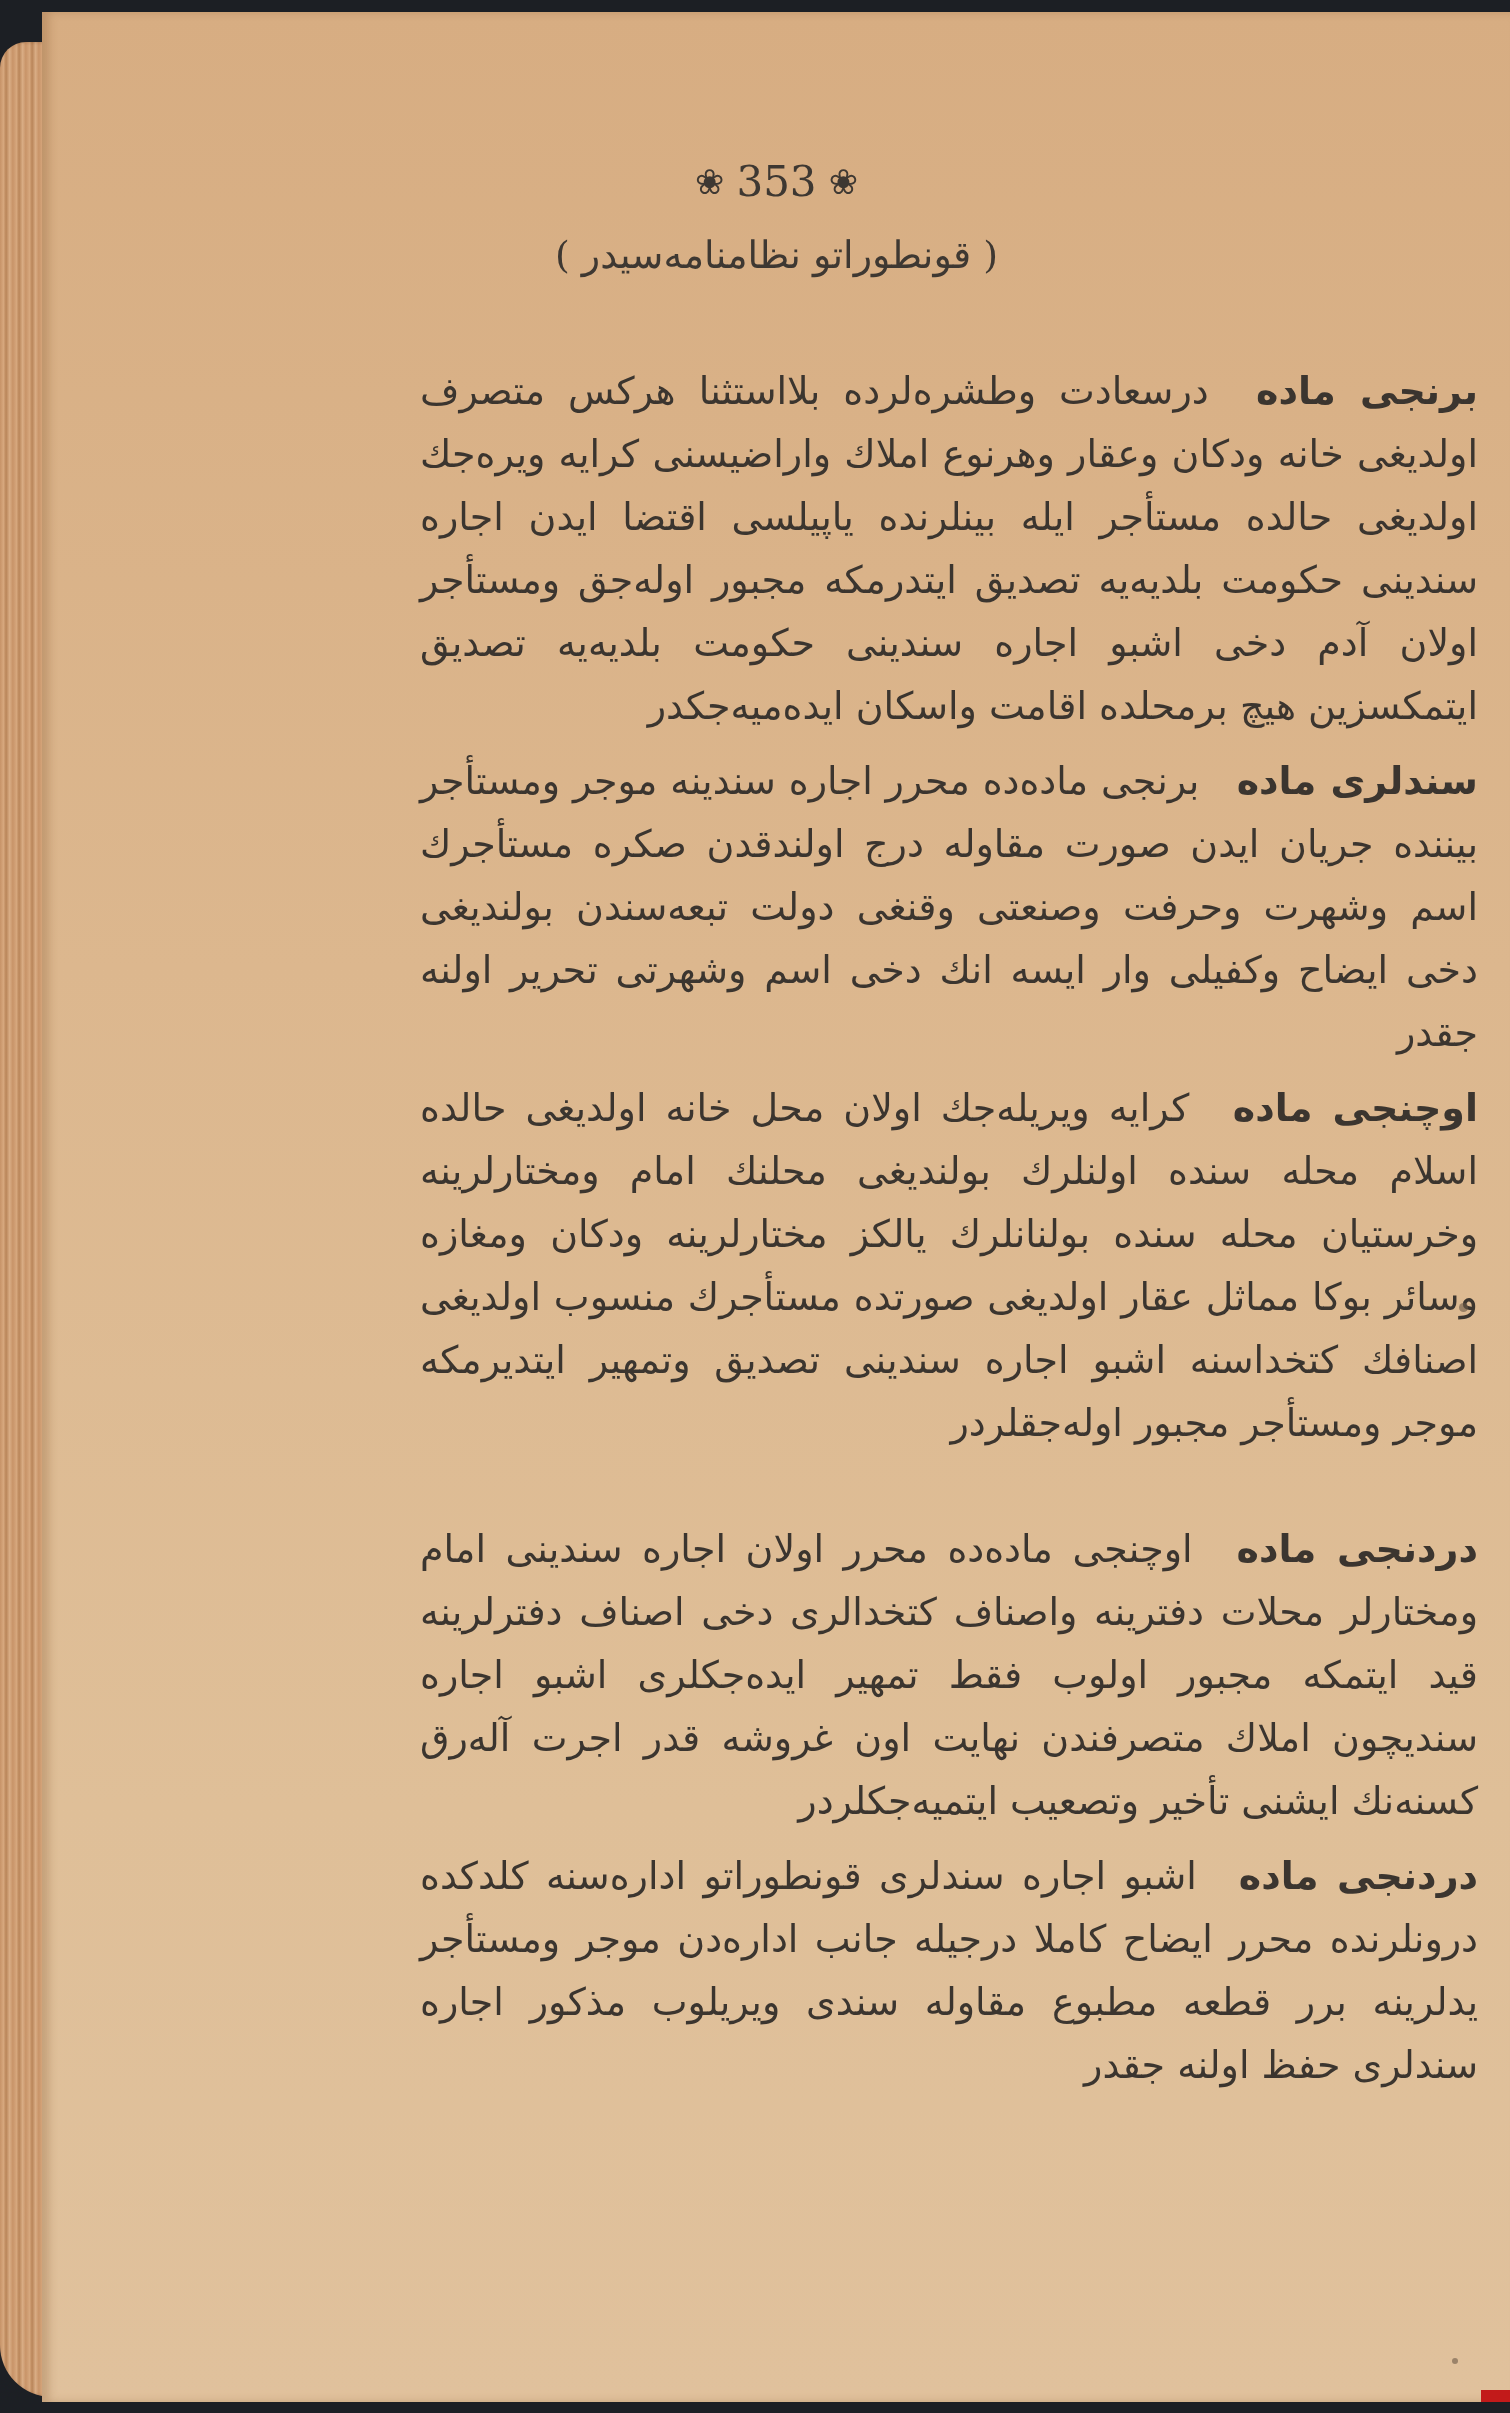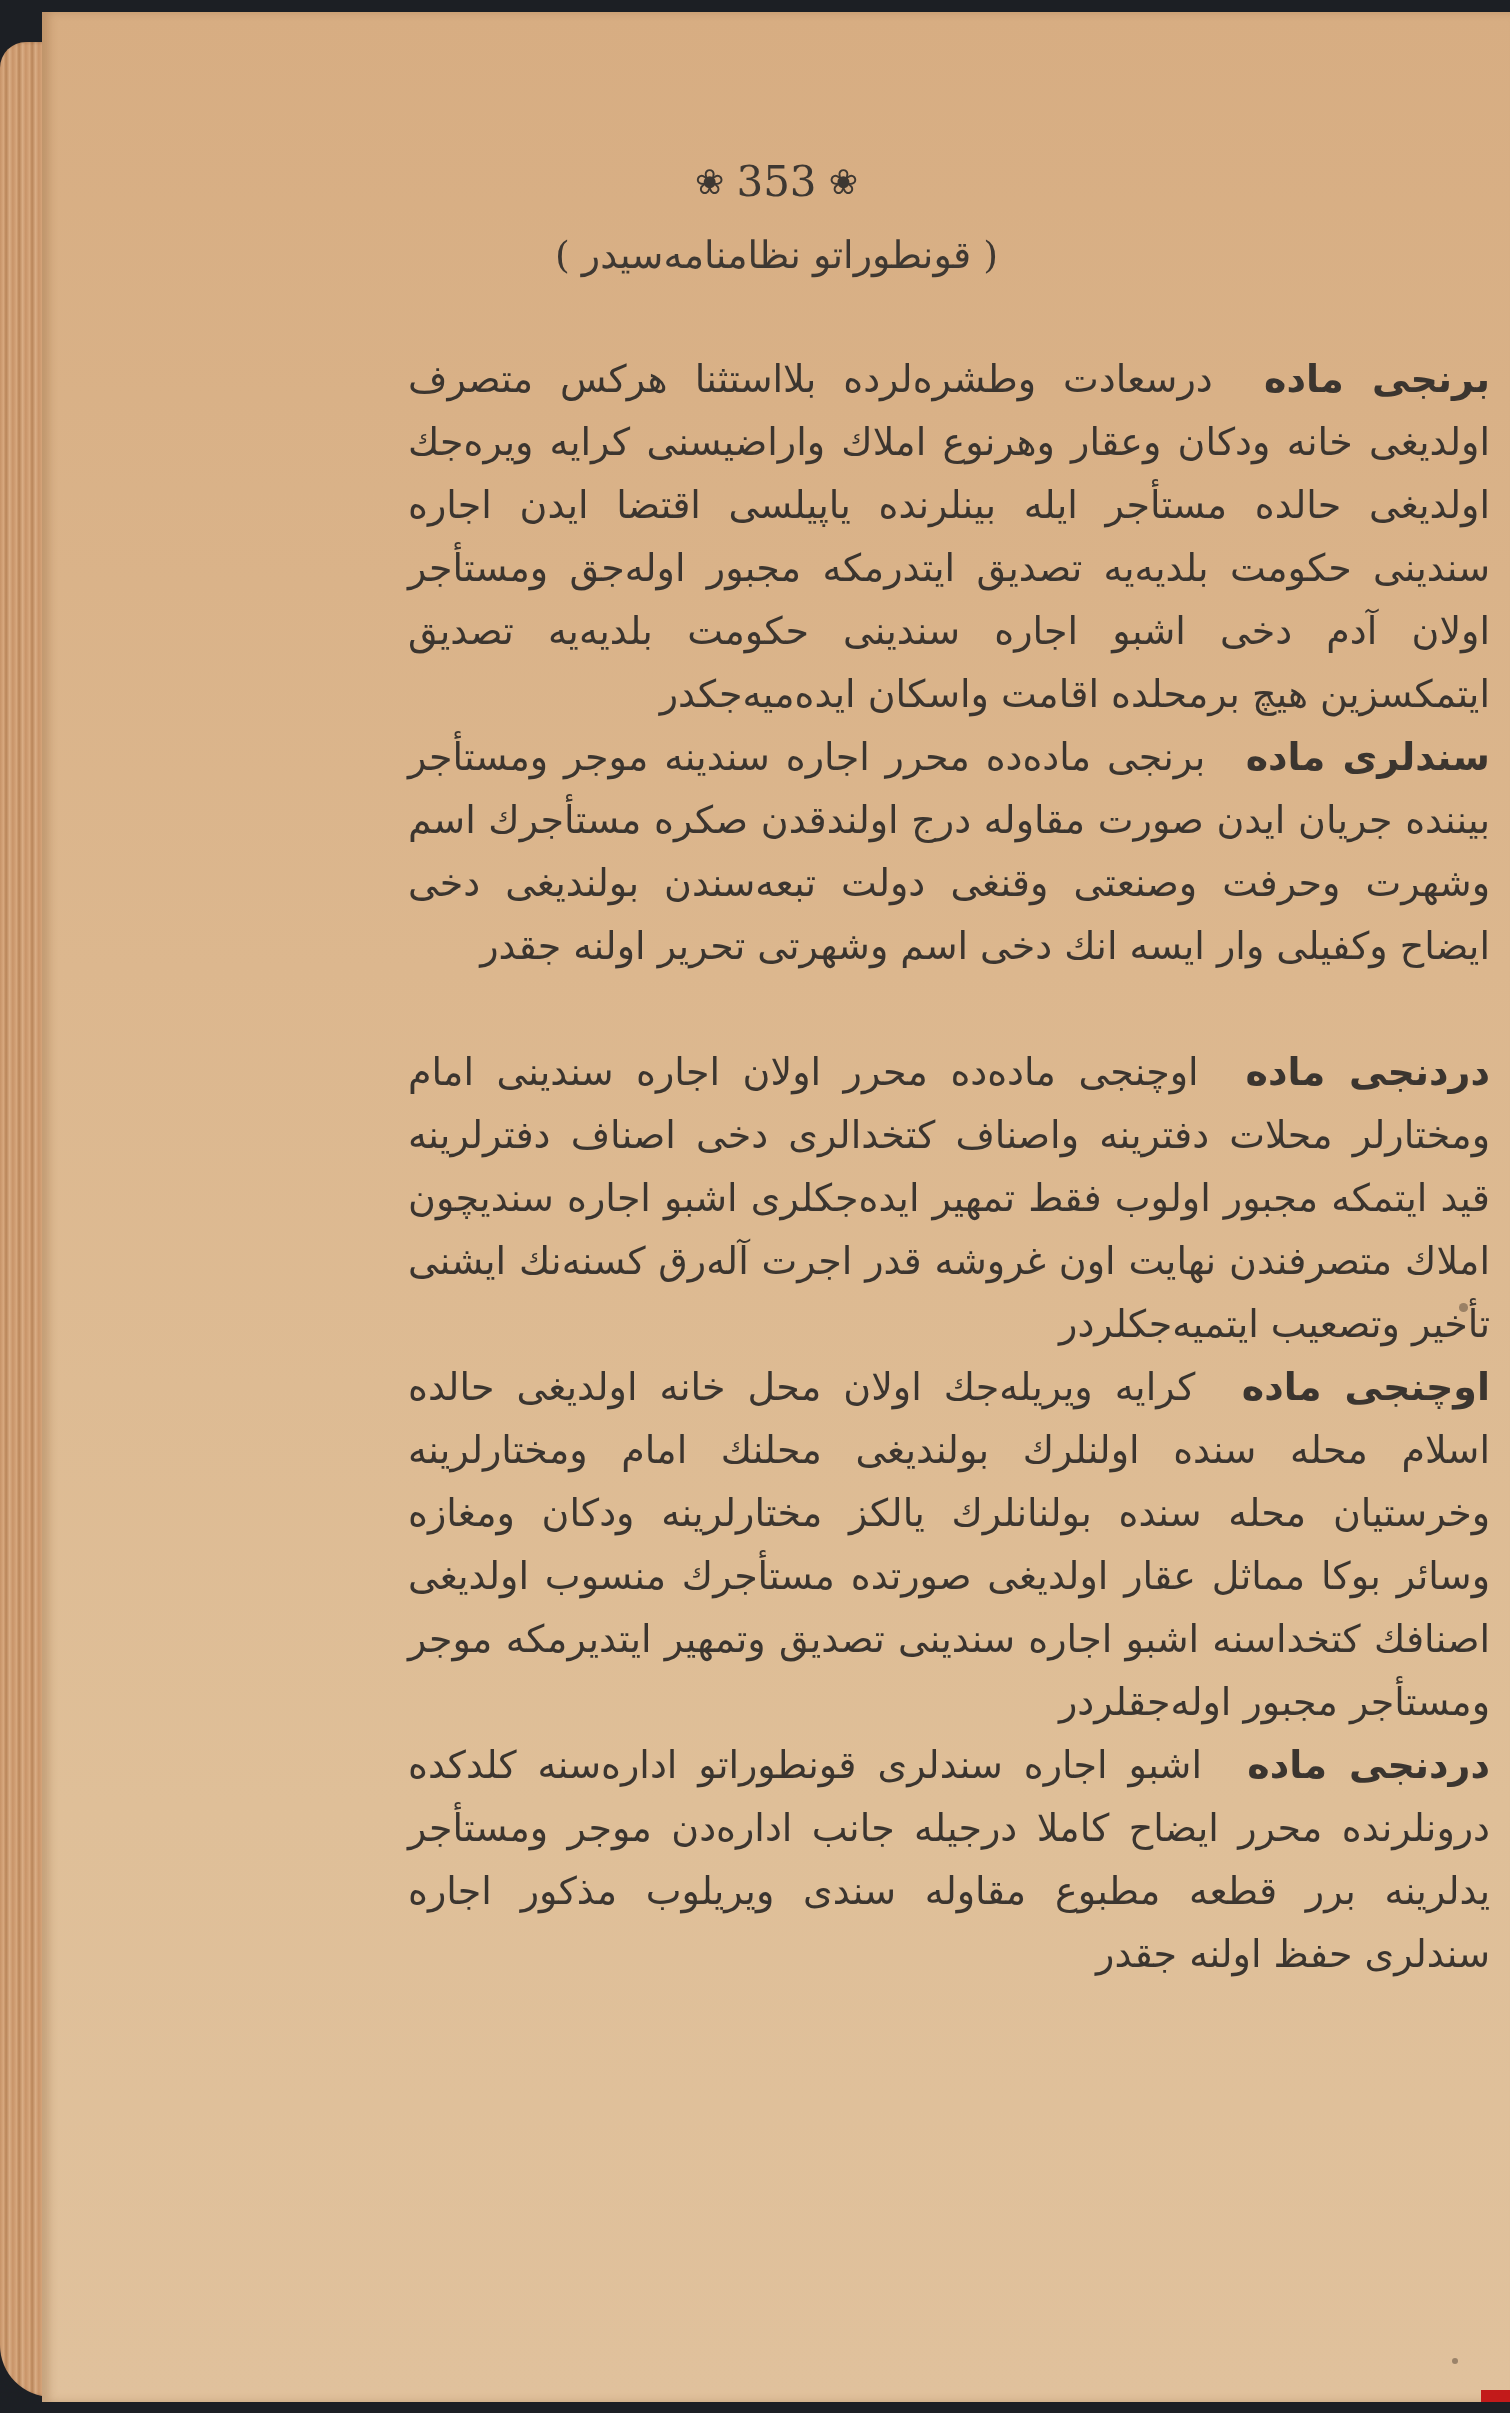--- a/index.html
+++ b/index.html
@@ -76,21 +76,21 @@
       width: 1082px;
       top: 336px;
       direction: rtl;
       text-align: justify;
       color: #3b352f;
       font-family: "DejaVu Sans", sans-serif;
       font-size: 38px;
       line-height: 63px;
     }
     .article {
-      margin: 0;
+      margin: 12px;
       padding: 0;
     }
     .article.gap-before {
       margin-top: 63px;
     }
     .article-label {
       font-weight: bold;
       margin-left: 24.4px;
     }
     .stain {
@@ -120,27 +120,27 @@
 
   <div class="body-text">
     <p class="article">
       <span class="article-label">برنجی ماده</span>
       <span>درسعادت وطشره‌لرده بلااستثنا هرکس متصرف اولدیغی خانه ودکان وعقار وهرنوع املاك واراضیسنی کرایه ویره‌جك اولدیغی حالده مستأجر ایله بینلرنده یاپیلسی اقتضا ایدن اجاره سندینی حکومت بلدیه‌یه تصدیق ایتدرمکه مجبور اوله‌جق ومستأجر اولان آدم دخی اشبو اجاره سندینی حکومت بلدیه‌یه تصدیق ایتمکسزین هیچ برمحلده اقامت واسکان ایده‌میه‌جکدر</span>
     </p>
     <p class="article">
       <span class="article-label">سندلری ماده</span>
       <span>برنجی ماده‌ده محرر اجاره سندینه موجر ومستأجر بیننده جریان ایدن صورت مقاوله درج اولندقدن صکره مستأجرك اسم وشهرت وحرفت وصنعتی وقنغی دولت تبعه‌سندن بولندیغی دخی ایضاح وکفیلی وار ایسه انك دخی اسم وشهرتی تحریر اولنه جقدر</span>
     </p>
+    <p class="article">
+      <span class="article-label">اوچنجی ماده</span>
+      <span>کرایه ویریله‌جك اولان محل خانه اولدیغی حالده اسلام محله سنده اولنلرك بولندیغی محلنك امام ومختارلرینه وخرستیان محله سنده بولنانلرك یالکز مختارلرینه ودکان ومغازه وسائر بوکا مماثل عقار اولدیغی صورتده مستأجرك منسوب اولدیغی اصنافك کتخداسنه اشبو اجاره سندینی تصدیق وتمهیر ایتدیرمکه موجر ومستأجر مجبور اوله‌جقلردر</span>
+    </p>
     <p class="article gap-before">
       <span class="article-label">دردنجی ماده</span>
       <span>اوچنجی ماده‌ده محرر اولان اجاره سندینی امام ومختارلر محلات دفترینه واصناف کتخدالری دخی اصناف دفترلرینه قید ایتمکه مجبور اولوب فقط تمهیر ایده‌جکلری اشبو اجاره سندیچون املاك متصرفندن نهایت اون غروشه قدر اجرت آله‌رق کسنه‌نك ایشنی تأخیر وتصعیب ایتمیه‌جکلردر</span>
-    </p>
-    <p class="article">
-      <span class="article-label">اوچنجی ماده</span>
-      <span>کرایه ویریله‌جك اولان محل خانه اولدیغی حالده اسلام محله سنده اولنلرك بولندیغی محلنك امام ومختارلرینه وخرستیان محله سنده بولنانلرك یالکز مختارلرینه ودکان ومغازه وسائر بوکا مماثل عقار اولدیغی صورتده مستأجرك منسوب اولدیغی اصنافك کتخداسنه اشبو اجاره سندینی تصدیق وتمهیر ایتدیرمکه موجر ومستأجر مجبور اوله‌جقلردر</span>
     </p>
     <p class="article">
       <span class="article-label">دردنجی ماده</span>
       <span>اشبو اجاره سندلری قونطوراتو اداره‌سنه کلدکده درونلرنده محرر ایضاح کاملا درجیله جانب اداره‌دن موجر ومستأجر یدلرینه برر قطعه مطبوع مقاوله سندی ویریلوب مذکور اجاره سندلری حفظ اولنه جقدر</span>
     </p>
   </div>
 
   <div class="stain" style="left:1417px; top:1291px;"></div>
   <div class="stain" style="left:1410px; top:2346px; width:6.1px; height:6.1px;"></div>
 

